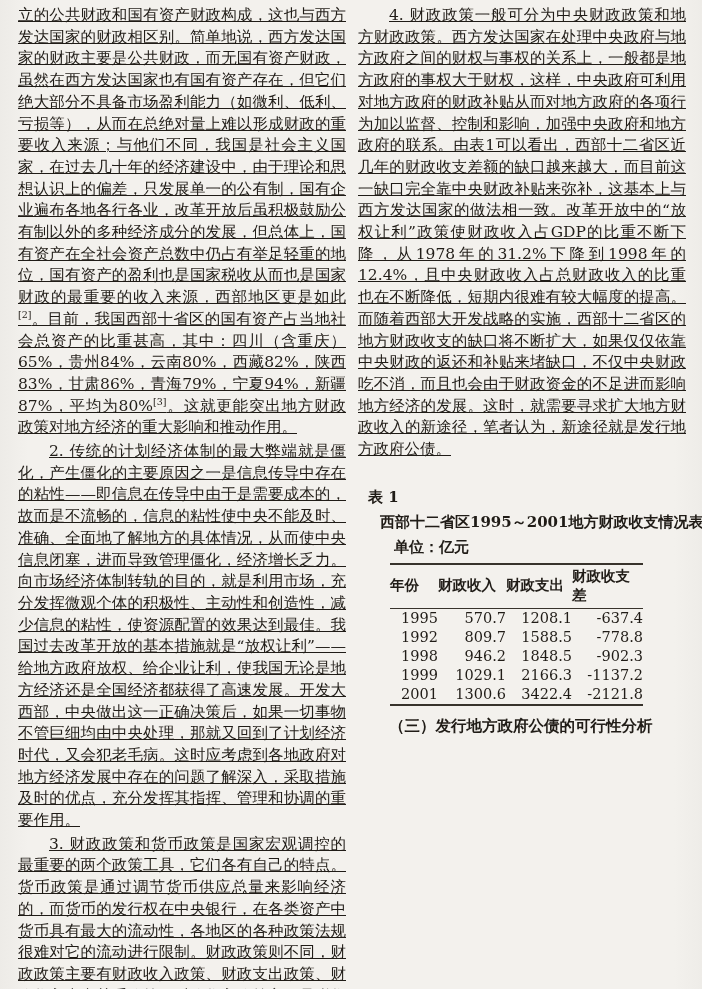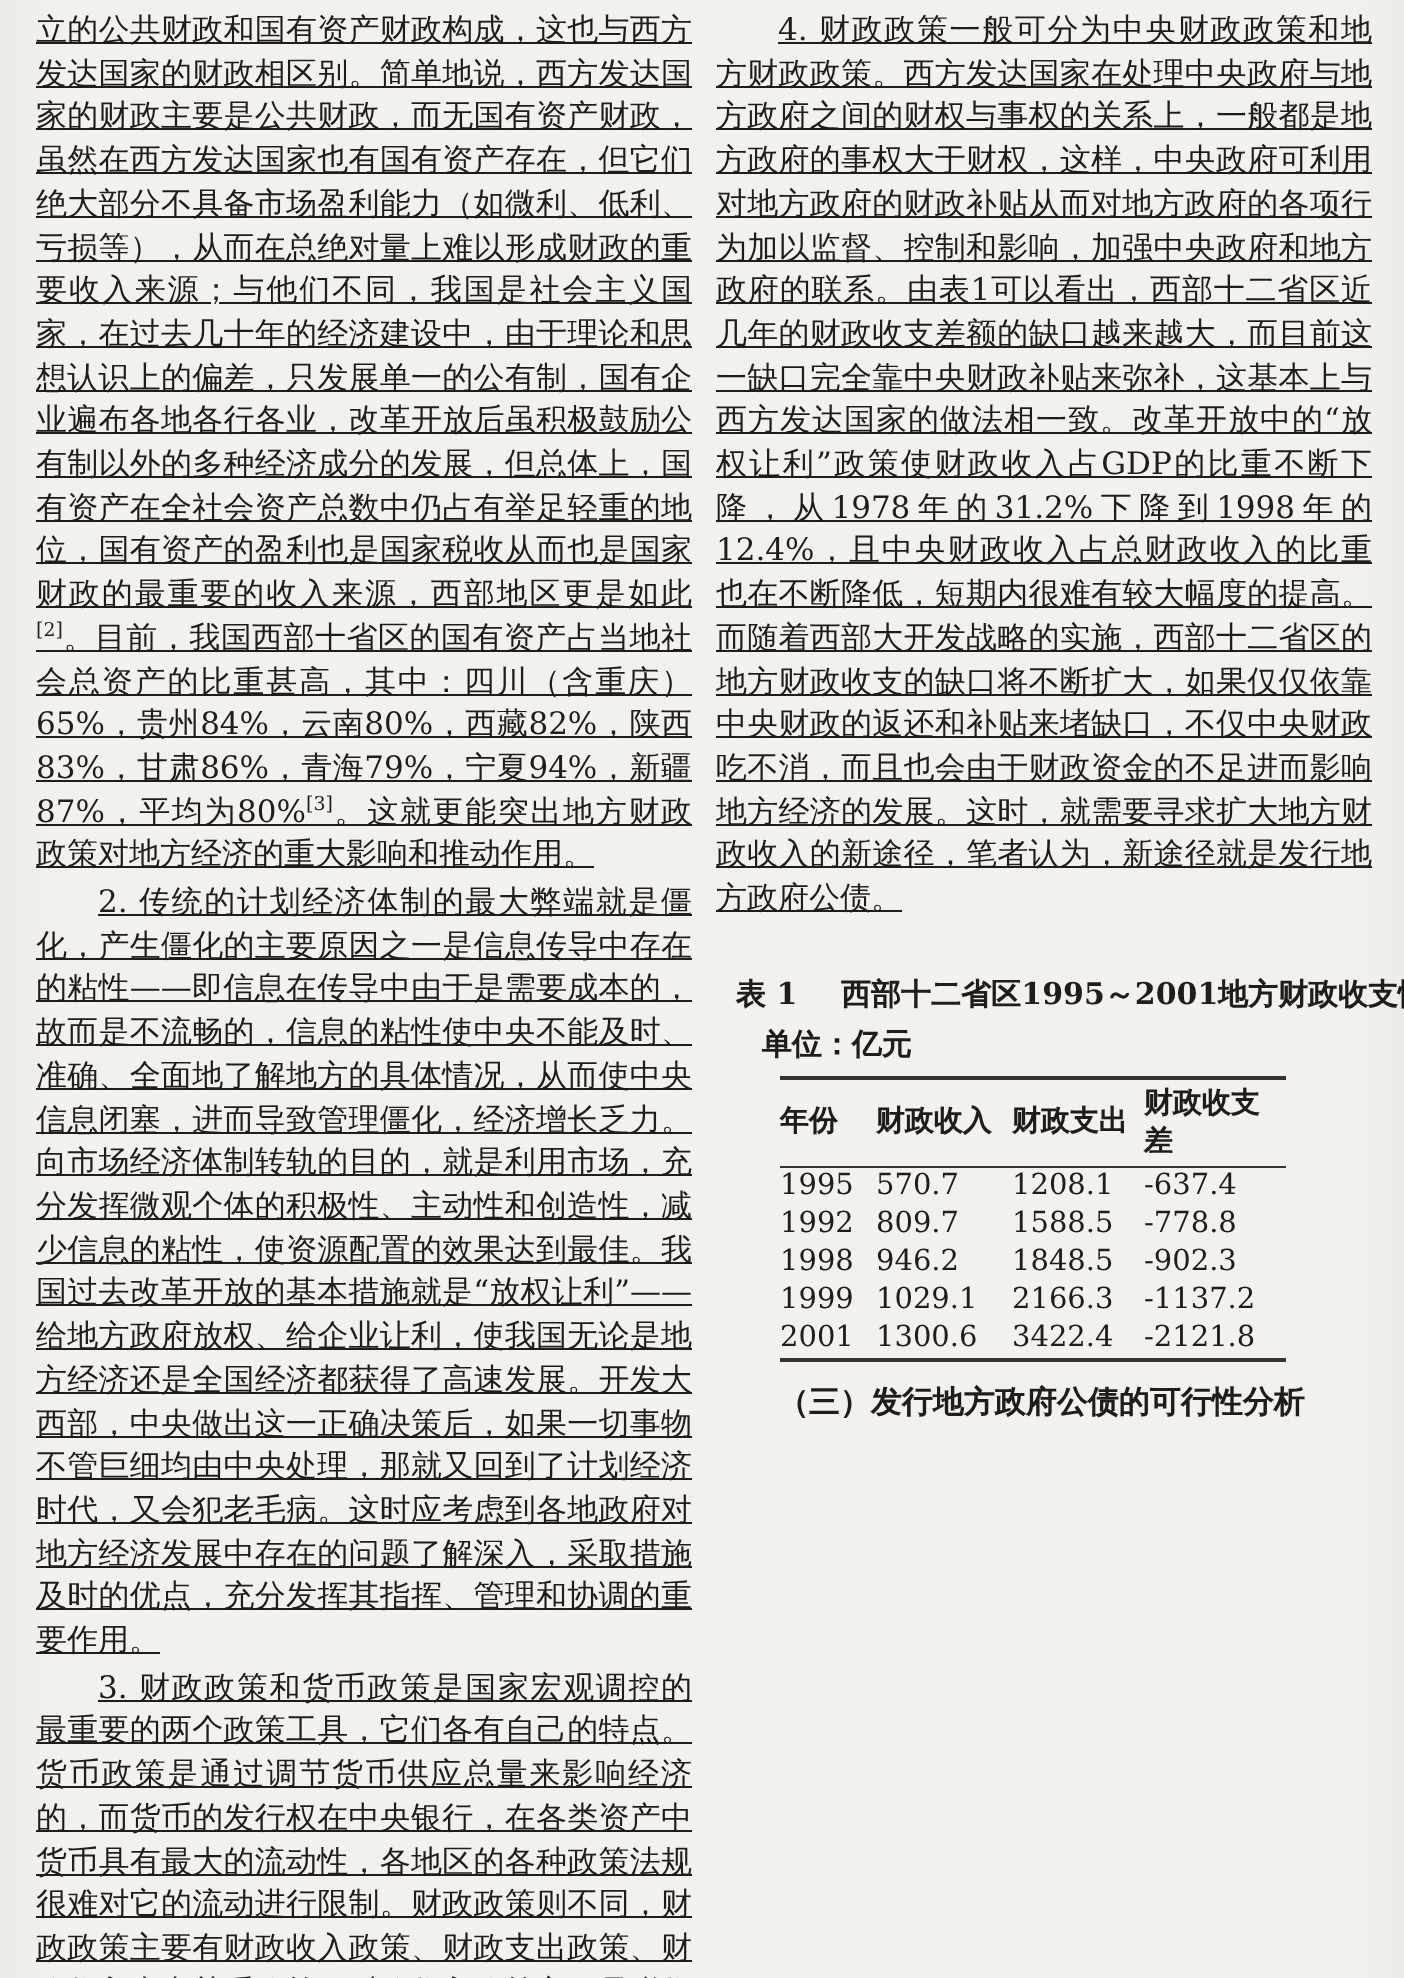--- a/index.html
+++ b/index.html
@@ -12,32 +12,32 @@
   }
   .col{position:absolute;top:5px;width:328px;}
   .col-left{left:18px;}
   .col-right{left:358px;}
   p.body{margin:0;font-size:15.5px;line-height:21.7px;text-align:justify;text-decoration:underline;}
   p.body + p.body{margin-top:2px;}
   .indent{text-indent:2em;}
   sup.fref{font-size:9.5px;line-height:0;vertical-align:super;}
 
   .tblock{margin-top:24px;}
-  .tcap{display:flex;font-weight:bold;font-size:15px;line-height:25px;white-space:nowrap;}
+  .tcap{display:flex;font-weight:bold;font-size:15px;line-height:25px;white-space:nowrap;flex-direction:column;}
   .tlabel{margin-left:10px;}
   .ttitle{margin-left:22px;}
-  .tunit{font-weight:bold;font-size:15px;line-height:24px;margin-left:23px;}
+  .tunit{font-weight:bold;font-size:15px;line-height:24px;margin-left:36px;}
   table.ftable{
     border-collapse:collapse;table-layout:fixed;
     margin:4px 0 0 32px;width:253px;
     border-top:2px solid #38332c;border-bottom:2px solid #38332c;
     font-size:14.5px;
   }
   .ftable th{font-weight:bold;text-align:left;padding:2px 0 3px 0;border-bottom:1.5px solid #38332c;}
-  .ftable td{padding:1px 0 2px 0;text-align:left;}
+  .ftable td{padding:1px 0 2px 0;text-align:right;}
   .src{margin:9px 0 0;font-size:15px;font-weight:bold;line-height:23px;text-align:justify;}
   .h3{margin:9px 0 0;font-size:15.5px;font-weight:bold;text-indent:2em;line-height:22.5px;}
 </style>
 </head>
 <body>
 
 <div class="page">
 
   <div class="col col-left">
     <p class="body"><span>立的公共财政和国有资产财政构成，这也与西方发达国家的财政相区别。简单地说，西方发达国家的财政主要是公共财政，而无国有资产财政，虽然在西方发达国家也有国有资产存在，但它们绝大部分不具备市场盈利能力（如微利、低利、亏损等），从而在总绝对量上难以形成财政的重要收入来源；与他们不同，我国是社会主义国家，在过去几十年的经济建设中，由于理论和思想认识上的偏差，只发展单一的公有制，国有企业遍布各地各行各业，改革开放后虽积极鼓励公有制以外的多种经济成分的发展，但总体上，国有资产在全社会资产总数中仍占有举足轻重的地位，国有资产的盈利也是国家税收从而也是国家财政的最重要的收入来源，西部地区更是如此</span><sup class="fref">[2]</sup><span>。目前，我国西部十省区的国有资产占当地社会总资产的比重甚高，其中：四川（含重庆）65%，贵州84%，云南80%，西藏82%，陕西83%，甘肃86%，青海79%，宁夏94%，新疆87%，平均为80%</span><sup class="fref">[3]</sup><span>。这就更能突出地方财政政策对地方经济的重大影响和推动作用。</span></p>

